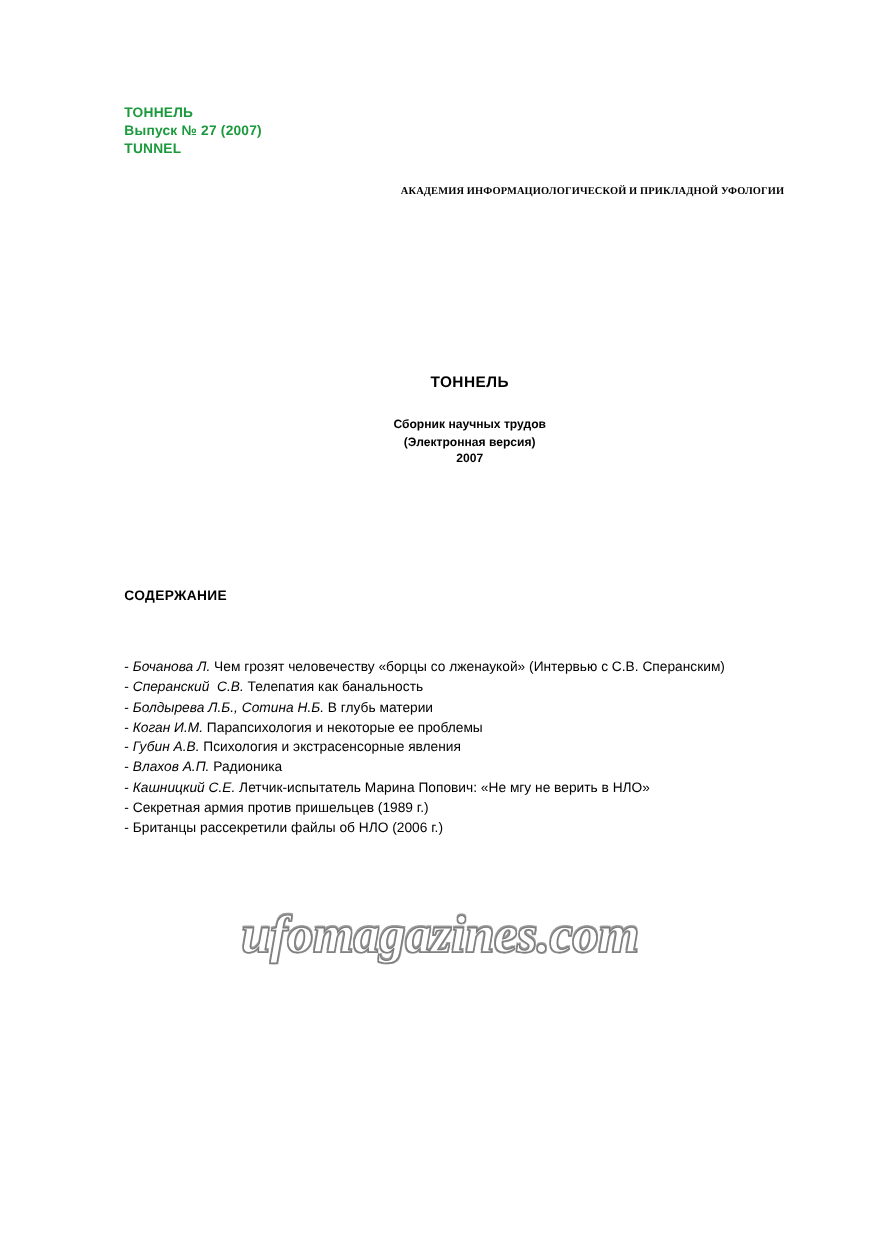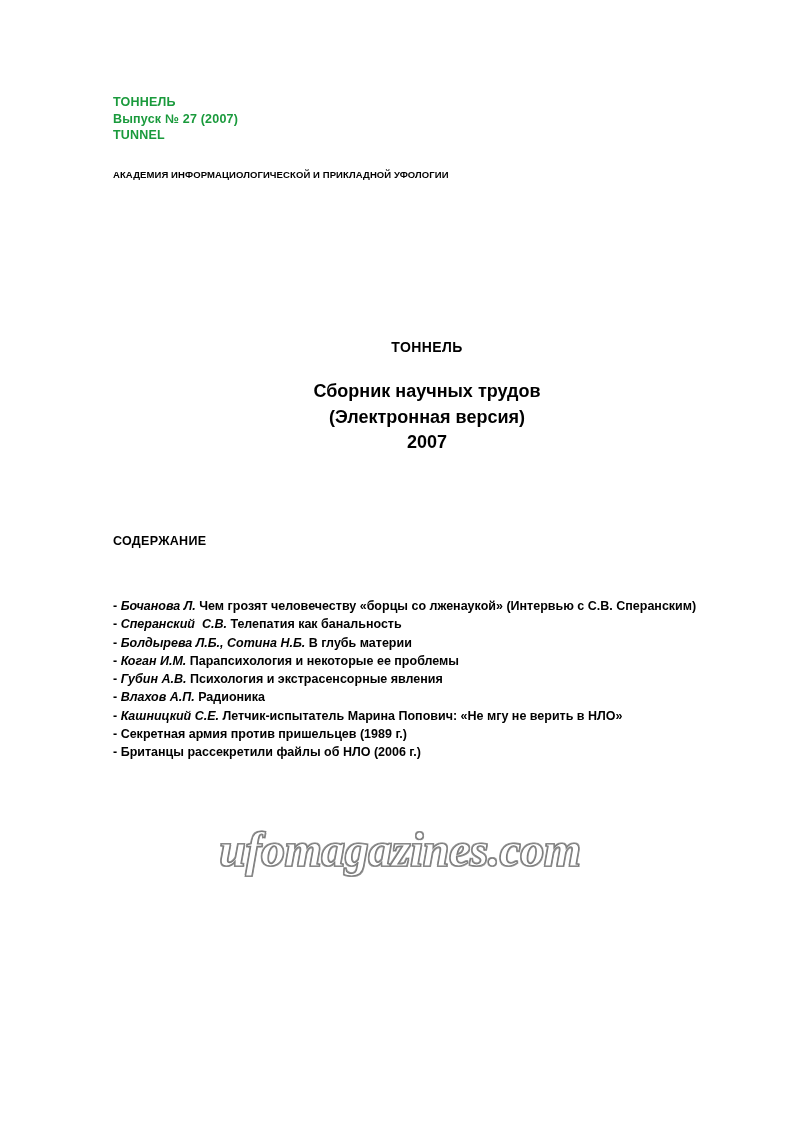--- a/index.html
+++ b/index.html
@@ -34,22 +34,23 @@
     color: #1a9a3c;
     letter-spacing: 0.2px;
   }
 
   
   .academy {
     position: absolute;
     left: 113px;
     top: 168px;
     width: 600px;
-    text-align: left;
+    text-align: right;
     line-height: 1.45;
+    font-family: Liberation Serif, serif;
   }
   .academy div {
     font-size: 9.5px;
     font-weight: bold;
     letter-spacing: 0.1px;
   }
 
   
   .titleblock {
     position: absolute;
@@ -61,39 +62,38 @@
   .titleblock .maintitle {
     font-size: 14px;
     font-weight: bold;
     letter-spacing: 0.4px;
   }
   .titleblock .sub {
     margin-top: 24px;
     line-height: 1.42;
   }
   .titleblock .sub div {
-    font-size: 18px;
+    font-size: 11px;
     font-weight: bold;
   }
 
   
   .contents-heading {
     position: absolute;
     left: 113px;
     top: 534px;
     font-size: 12.5px;
     font-weight: bold;
     letter-spacing: 0.3px;
   }
   .contents-list {
     position: absolute;
     left: 113px;
     top: 597px;
     width: 600px;
-    font-weight: bold;
   }
   .contents-list .item {
     font-size: 12.5px;
     line-height: 1.46;
     white-space: pre-wrap;
   }
   .contents-list .item .author {
     font-style: italic;
   }
 

